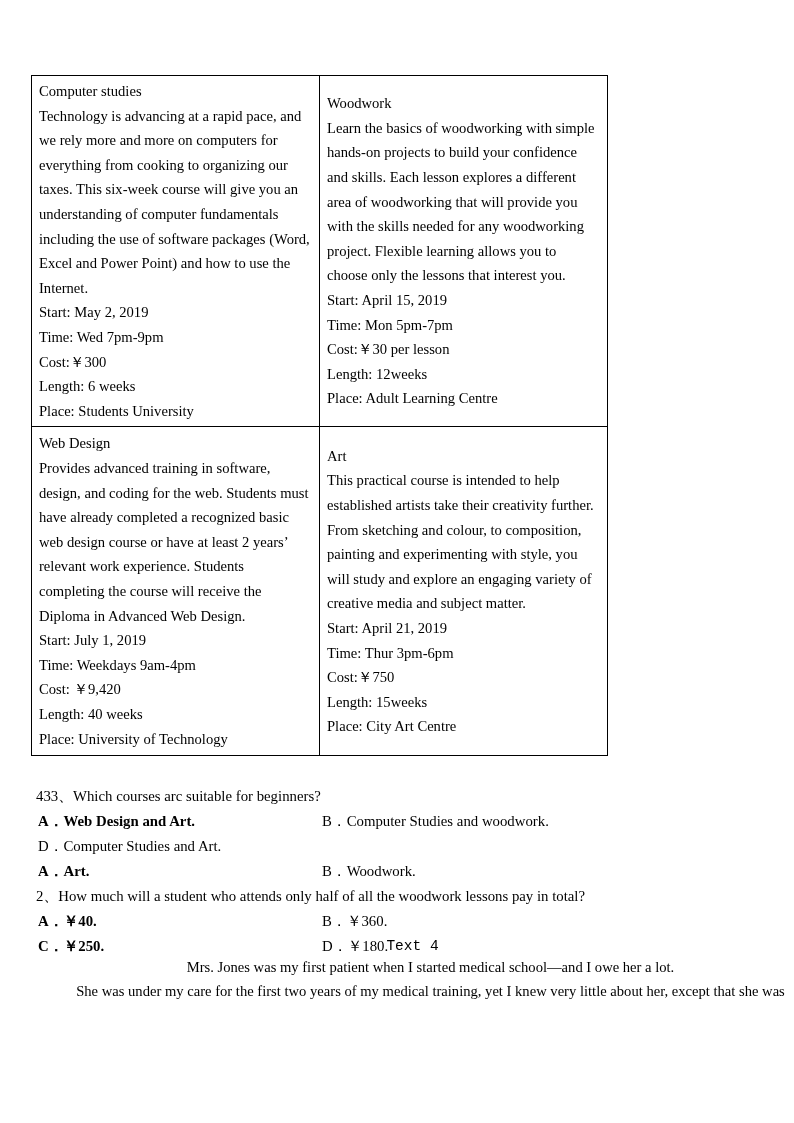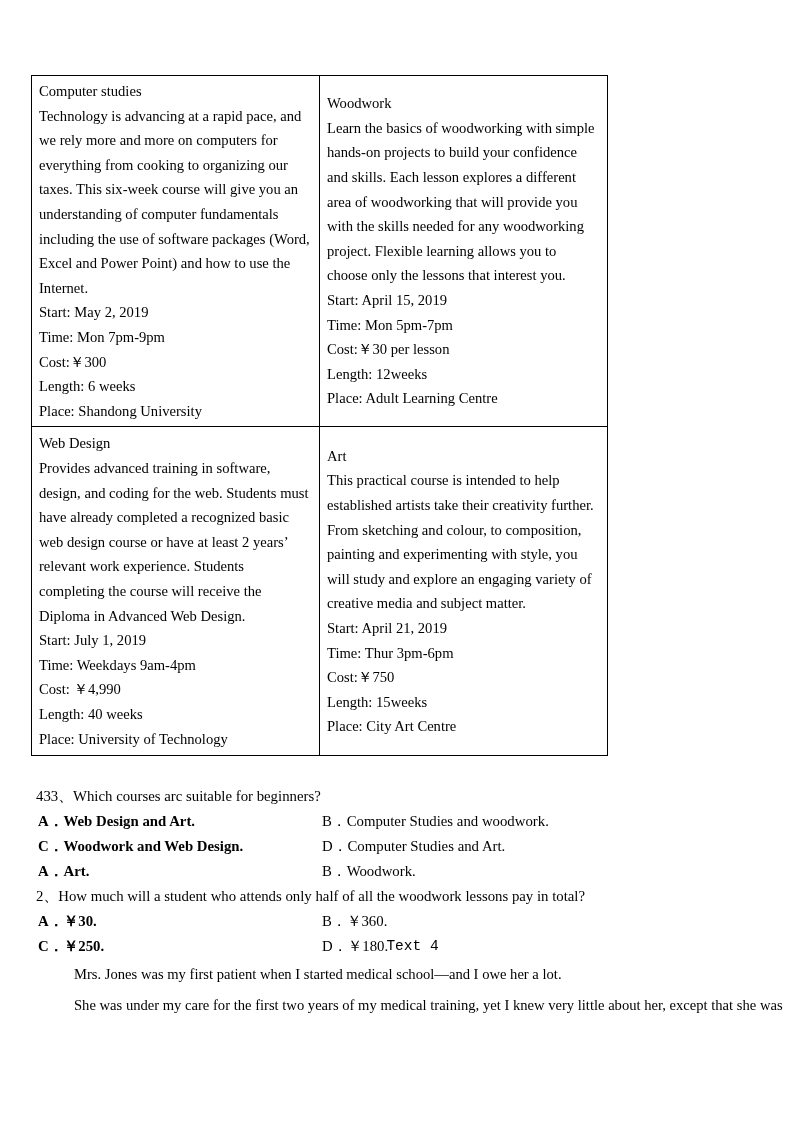--- a/index.html
+++ b/index.html
@@ -32,56 +32,56 @@
   .opt { padding-left: 7px; box-sizing: border-box; }
   .opt-left { width: 284px; font-weight: bold; }
 
   
   .passage { position: absolute; left: 31px; top: 937px; width: 763px; }
   .passage-heading {
     font-family: "Liberation Mono", "DejaVu Sans Mono", monospace;
     font-size: 14.5px; line-height: 18px; text-align: center;
     white-space: pre; margin: 0;
   }
-  .body-line { font-size: 14.6px; line-height: 24px; padding-left: 36px; margin: 7px; }
+  .body-line { font-size: 14.6px; line-height: 24px; padding-left: 36px; margin: 0; text-align: center; }
 </style>
 </head>
 <body>
 
 <div class="page">
 
   <table class="course-table">
     <tbody>
         <tr class="row-1">
       <td>
         <p class="cell-line">Computer studies</p>
         <p class="cell-line">Technology is advancing at a rapid pace, and we rely more and more on computers for everything from cooking to organizing our taxes. This six-week course will give you an understanding of computer fundamentals including the use of software packages (Word, Excel and Power Point) and how to use the Internet.</p>
         <p class="cell-line">Start: May 2, 2019</p>
-        <p class="cell-line">Time: Mon 7pm-9pm</p>
+        <p class="cell-line">Time: Wed 7pm-9pm</p>
         <p class="cell-line">Cost:￥300</p>
         <p class="cell-line">Length: 6 weeks</p>
-        <p class="cell-line">Place: Shandong University</p>
+        <p class="cell-line">Place: Students University</p>
       </td>
       <td>
         <p class="cell-line">Woodwork</p>
         <p class="cell-line">Learn the basics of woodworking with simple hands-on projects to build your confidence and skills. Each lesson explores a different area of woodworking that will provide you with the skills needed for any woodworking project. Flexible learning allows you to choose only the lessons that interest you.</p>
         <p class="cell-line">Start: April 15, 2019</p>
         <p class="cell-line">Time: Mon 5pm-7pm</p>
         <p class="cell-line">Cost:￥30 per lesson</p>
         <p class="cell-line">Length: 12weeks</p>
         <p class="cell-line">Place: Adult Learning Centre</p>
       </td>
     </tr>
     <tr class="row-2">
       <td>
         <p class="cell-line">Web Design</p>
         <p class="cell-line">Provides advanced training in software, design, and coding for the web. Students must have already completed a recognized basic web design course or have at least 2 years’ relevant work experience. Students completing the course will receive the Diploma in Advanced Web Design.</p>
         <p class="cell-line">Start: July 1, 2019</p>
         <p class="cell-line">Time: Weekdays 9am-4pm</p>
-        <p class="cell-line">Cost: ￥4,990</p>
+        <p class="cell-line">Cost: ￥9,420</p>
         <p class="cell-line">Length: 40 weeks</p>
         <p class="cell-line">Place: University of Technology</p>
       </td>
       <td>
         <p class="cell-line">Art</p>
         <p class="cell-line">This practical course is intended to help established artists take their creativity further. From sketching and colour, to composition, painting and experimenting with style, you will study and explore an engaging variety of creative media and subject matter.</p>
         <p class="cell-line">Start: April 21, 2019</p>
         <p class="cell-line">Time: Thur 3pm-6pm</p>
         <p class="cell-line">Cost:￥750</p>
         <p class="cell-line">Length: 15weeks</p>
@@ -93,36 +93,35 @@
 
   <div class="questions">
 
     <div>
       <p class="q-line"><span>433、</span><span>Which courses arc suitable for beginners?</span></p>
       <div class="opt-row">
         <span class="opt opt-left">A．Web Design and Art.</span>
         <span class="opt">B．Computer Studies and woodwork.</span>
       </div>
       <div class="opt-row">
-        <span class="opt opt-left">C．Woodwork and Web Design.</span>
         <span class="opt">D．Computer Studies and Art.</span>
       </div>
     </div>
 
     <div>
       <div class="opt-row">
         <span class="opt opt-left">A．Art.</span>
         <span class="opt">B．Woodwork.</span>
       </div>
     </div>
 
     <div>
       <p class="q-line"><span>2、</span><span>How much will a student who attends only half of all the woodwork lessons pay in total?</span></p>
       <div class="opt-row">
-        <span class="opt opt-left">A．￥30.</span>
+        <span class="opt opt-left">A．￥40.</span>
         <span class="opt">B．￥360.</span>
       </div>
       <div class="opt-row">
         <span class="opt opt-left">C．￥250.</span>
         <span class="opt">D．￥180.</span>
       </div>
     </div>
 
   </div>
 

